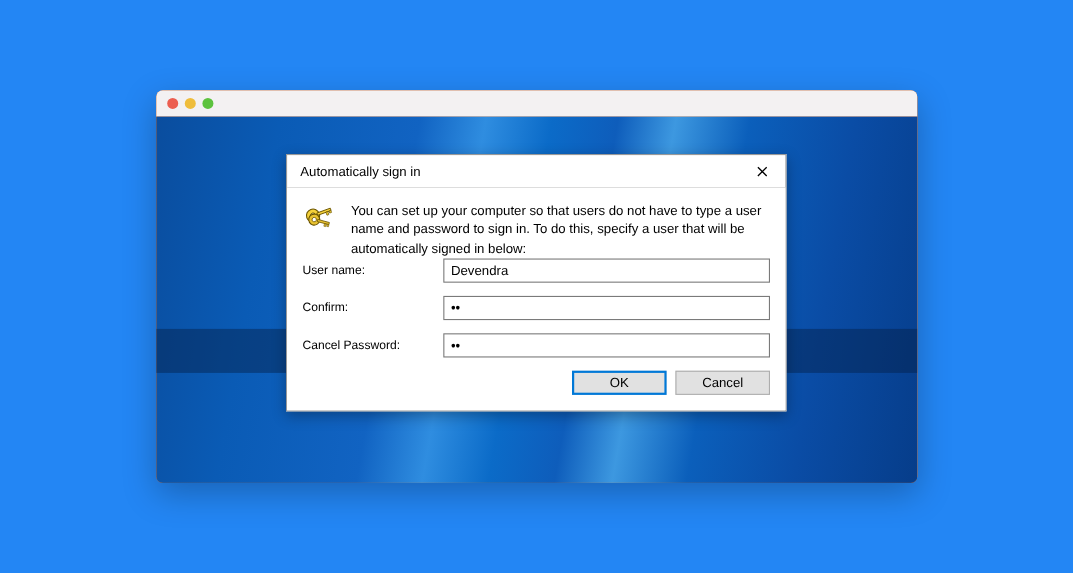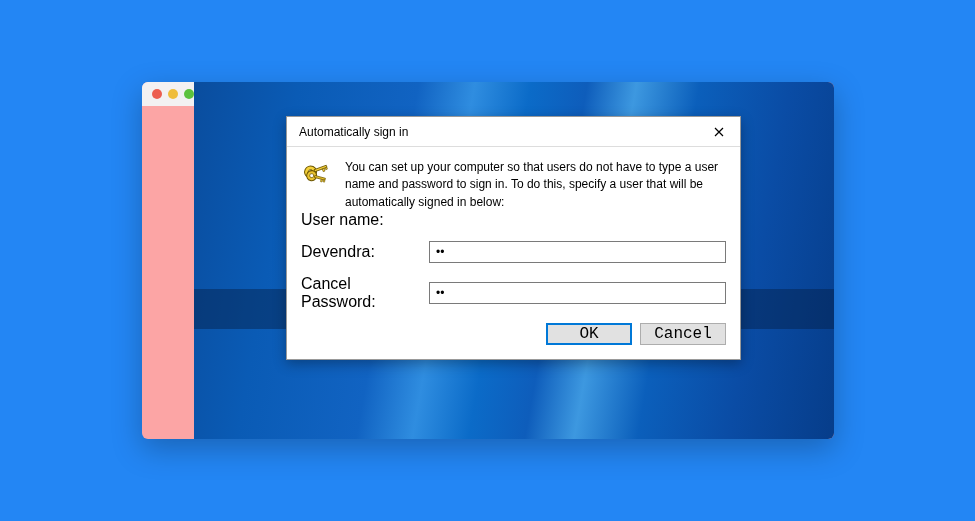--- a/index.html
+++ b/index.html
@@ -9,26 +9,26 @@
     background: #2386f4;
     font-family: "Segoe UI", Tahoma, sans-serif;
     font-size: 12px;
     display: flex;
     align-items: center;
     justify-content: center;
   }
   .browser-window {
     width: 692px;
     height: 357px;
-    background: #fca5a5;
+    background: #f97316;
     border-radius: 6px;
     box-shadow: 0 10px 30px rgba(0,0,0,0.25);
     overflow: hidden;
     display: flex;
-    flex-direction: row;
+    flex-direction: column;
   }
   .browser-titlebar {
     height: 24px;
     background: #f3f1f2;
     display: flex;
     align-items: center;
     padding-left: 10px;
     gap: 6px;
   }
   .tl-dot { width: 10px; height: 10px; border-radius: 50%; }
@@ -75,40 +75,40 @@
   .close-x { font-size: 14px; line-height: 1; cursor: pointer; padding: 2px 6px; }
   .dialog-body { padding: 12px 14px 14px 14px; background:#fff; }
   .intro-row { display:flex; gap:12px; margin-bottom: 0; }
   .key-icon { width: 32px; height: 32px; flex: 0 0 32px; }
   .intro-text { color:#000; line-height: 1.45; font-size: 12px; }
   .form-row {
     display:flex;
     align-items:center;
     margin-bottom: 12px;
   }
-  .form-label { width: 128px; color:#000; font-size:16px; }
+  .form-label { width: 128px; color:#000; font-size:11px; }
   .form-input {
     flex:1;
     height: 22px;
     border: 1px solid #7a7a7a;
     padding: 0 6px;
     font-family: inherit;
     font-size: 12px;
   }
   .buttons {
     display:flex;
     justify-content:flex-end;
     gap: 8px;
     margin-top: 8px;
   }
   .btn {
     width: 86px;
     height: 22px;
-    font-size: 16px;
-    font-family: Liberation Mono, monospace;
+    font-size: 12px;
+    font-family: Liberation Sans, sans-serif;
     border: 1px solid #adadad;
     background: #e1e1e1;
     cursor: pointer;
   }
   .btn-primary {
     border: 2px solid #0078d7;
     background: #e1e1e1;
   }
 </style>
 </head>
@@ -149,23 +149,24 @@
                 <rect x="19" y="13" width="1.6" height="2.5" fill="#e9c230" stroke="#6b5500" stroke-width="0.5"></rect>
                 <rect x="21.5" y="13" width="1.6" height="2" fill="#e9c230" stroke="#6b5500" stroke-width="0.5"></rect>
               </g>
             </svg>
           </div>
           <div class="intro-text">You can set up your computer so that users do not have to type a user name and password to sign in. To do this, specify a user that will be automatically signed in below:</div>
         </div>
 
         <div class="form-row">
           <div class="form-label">User name:</div>
+          <input class="form-input" type="text" value="Devendra" style="">
         </div>
         <div class="form-row">
-          <div class="form-label">Devendra:</div>
+          <div class="form-label">Confirm:</div>
           <input class="form-input" type="text" value="••" style="">
         </div>
         <div class="form-row">
           <div class="form-label">Cancel Password:</div>
           <input class="form-input" type="text" value="••" style="">
         </div>
 
         <div class="buttons">
           <button class="btn btn-primary">OK</button>
           <button class="btn">Cancel</button>

